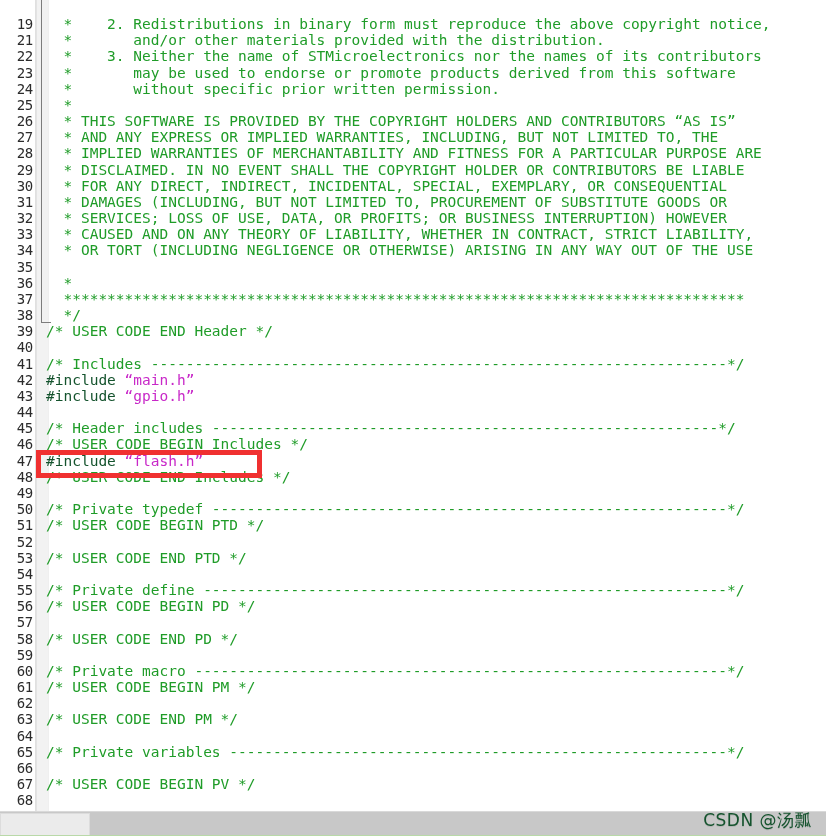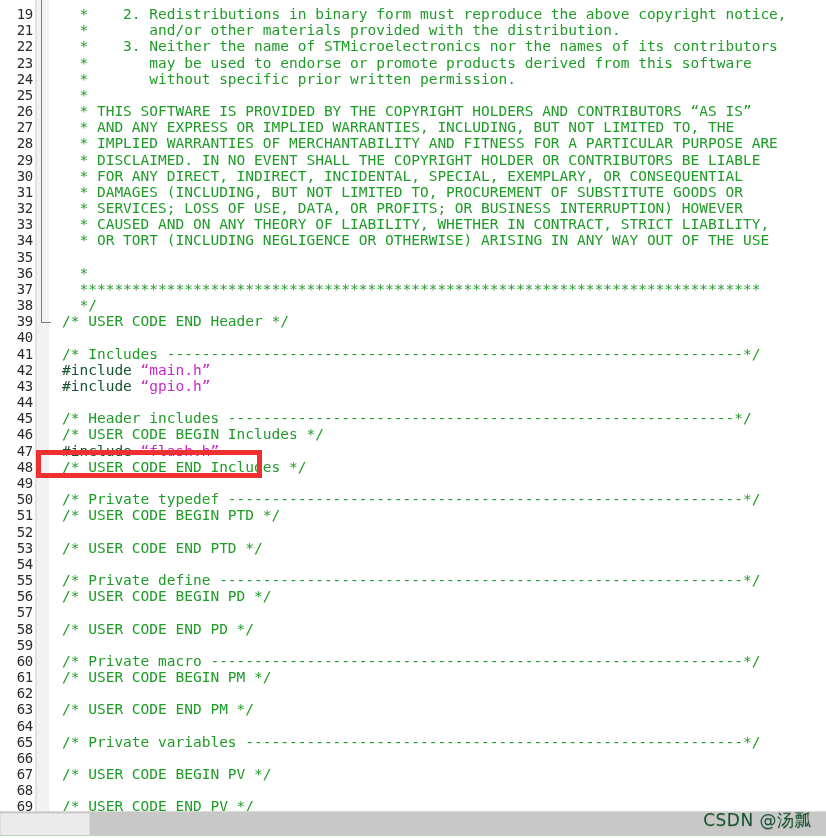--- a/index.html
+++ b/index.html
@@ -29,21 +29,21 @@
     top: 0;
     width: 826px;
     height: 812px;
     overflow: hidden;
     background: #ffffff;
   }
 
   .code-lines {
     position: absolute;
     left: 0;
-    top: 6px;
+    top: 16px;
     width: 794px;
   }
 
   .code-line {
     position: relative;
     height: 16.18px;
     line-height: 16.18px;
     white-space: pre;
     font-size: 14.5px;
     font-family: "DejaVu Sans Mono", "Liberation Mono", monospace;
@@ -59,21 +59,20 @@
     font-size: 14px;
     font-family: "DejaVu Sans Mono", "Liberation Mono", monospace;
     letter-spacing: -0.3px;
   }
 
   .line-text {
     position: absolute;
     left: 46px;
     top: 0;
     white-space: pre;
-    margin-left: 16px;
   }
 
   
   #fold-margin {
     position: absolute;
     left: 36px;
     top: 0;
     width: 11px;
     height: 812px;
     background: #f2f2f2;

